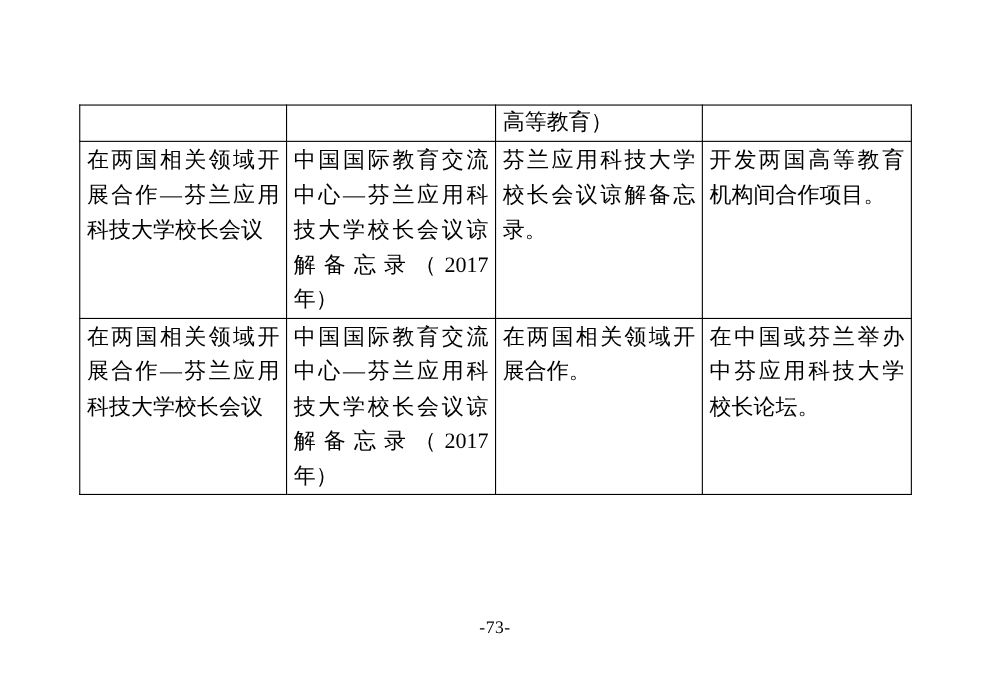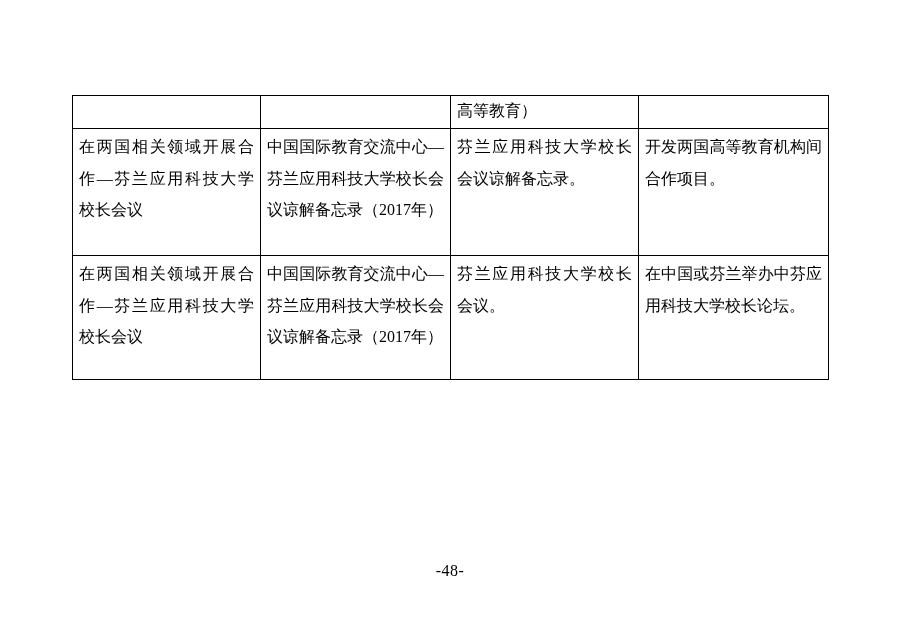--- a/index.html
+++ b/index.html
@@ -21,21 +21,21 @@
     table-layout: fixed;
   }
   .doc-table col.c1 { width: 188px; }
   .doc-table col.c2 { width: 190px; }
   .doc-table col.c3 { width: 188px; }
   .doc-table col.c4 { width: 190px; }
   .doc-table td {
     border: 1px solid #000000;
     vertical-align: top;
     padding: 2px 6px 0 6px;
-    font-size: 16px;
+    font-size: 20px;
     line-height: 31.5px;
     text-align: justify;
     text-justify: inter-ideograph;
     word-break: normal;
     overflow: hidden;
   }
   tr.row-continued td {
     height: 30px;
     line-height: 26px;
     text-align: left;
@@ -74,21 +74,21 @@
       </tr>
       <tr class="row-1">
         <td>在两国相关领域开展合作—芬兰应用科技大学校长会议</td>
         <td>中国国际教育交流中心—芬兰应用科技大学校长会议谅解备忘录（2017年）</td>
         <td>芬兰应用科技大学校长会议谅解备忘录。</td>
         <td>开发两国高等教育机构间合作项目。</td>
       </tr>
       <tr class="row-2">
         <td>在两国相关领域开展合作—芬兰应用科技大学校长会议</td>
         <td>中国国际教育交流中心—芬兰应用科技大学校长会议谅解备忘录（2017年）</td>
-        <td>芬兰应用科技大学校长会议。</td>
+        <td>在两国相关领域开展合作。</td>
         <td>在中国或芬兰举办中芬应用科技大学校长论坛。</td>
       </tr>
     </tbody>
   </table>
 
-  <div class="page-number">-48-</div>
+  <div class="page-number">-73-</div>
 
 </div>
 
 </body></html>

